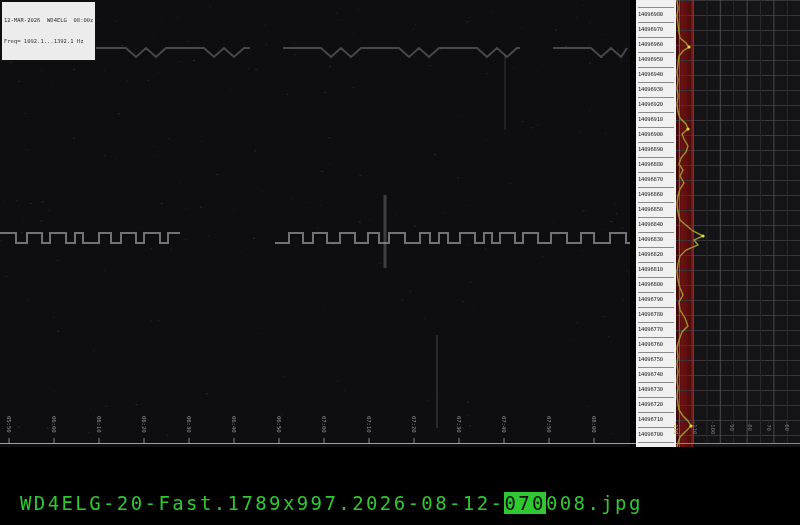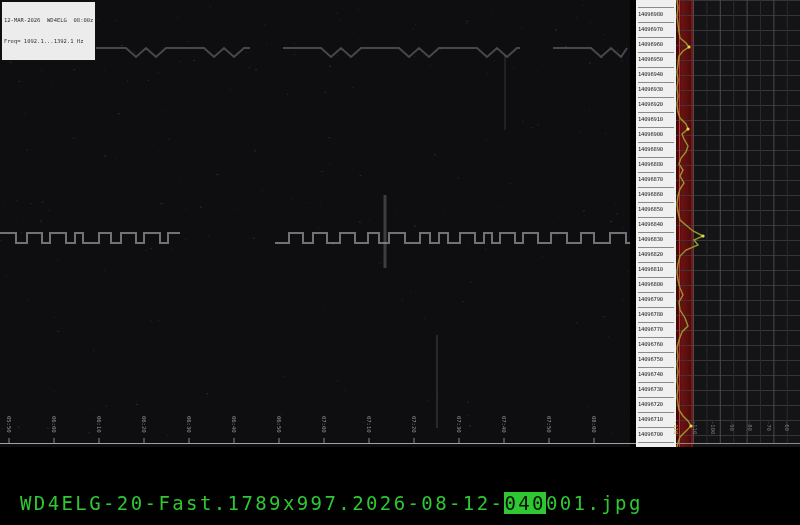--- a/index.html
+++ b/index.html
@@ -510,15 +510,15 @@
   <div id="db-axis">
       <div class="db-label hot" style="left: 673px; top: 421px;">-120</div>
       <div class="db-label" style="left: 692px; top: 421px;">-110</div>
       <div class="db-label" style="left: 710px; top: 421px;">-100</div>
       <div class="db-label" style="left: 729px; top: 421px;">-90</div>
       <div class="db-label" style="left: 747px; top: 421px;">-80</div>
       <div class="db-label" style="left: 766px; top: 421px;">-70</div>
       <div class="db-label" style="left: 784px; top: 421px;">-60</div>
     </div>
 
-  <div id="filename"><span>WD4ELG-20-Fast.1789x997.2026-08-12-</span><span class="inv">040</span><span>001.jpg</span></div>
+  <div id="filename"><span>WD4ELG-20-Fast.1789x997.2026-08-12-</span><span class="inv">070</span><span>008.jpg</span></div>
 
 </div>
 
 </body></html>

